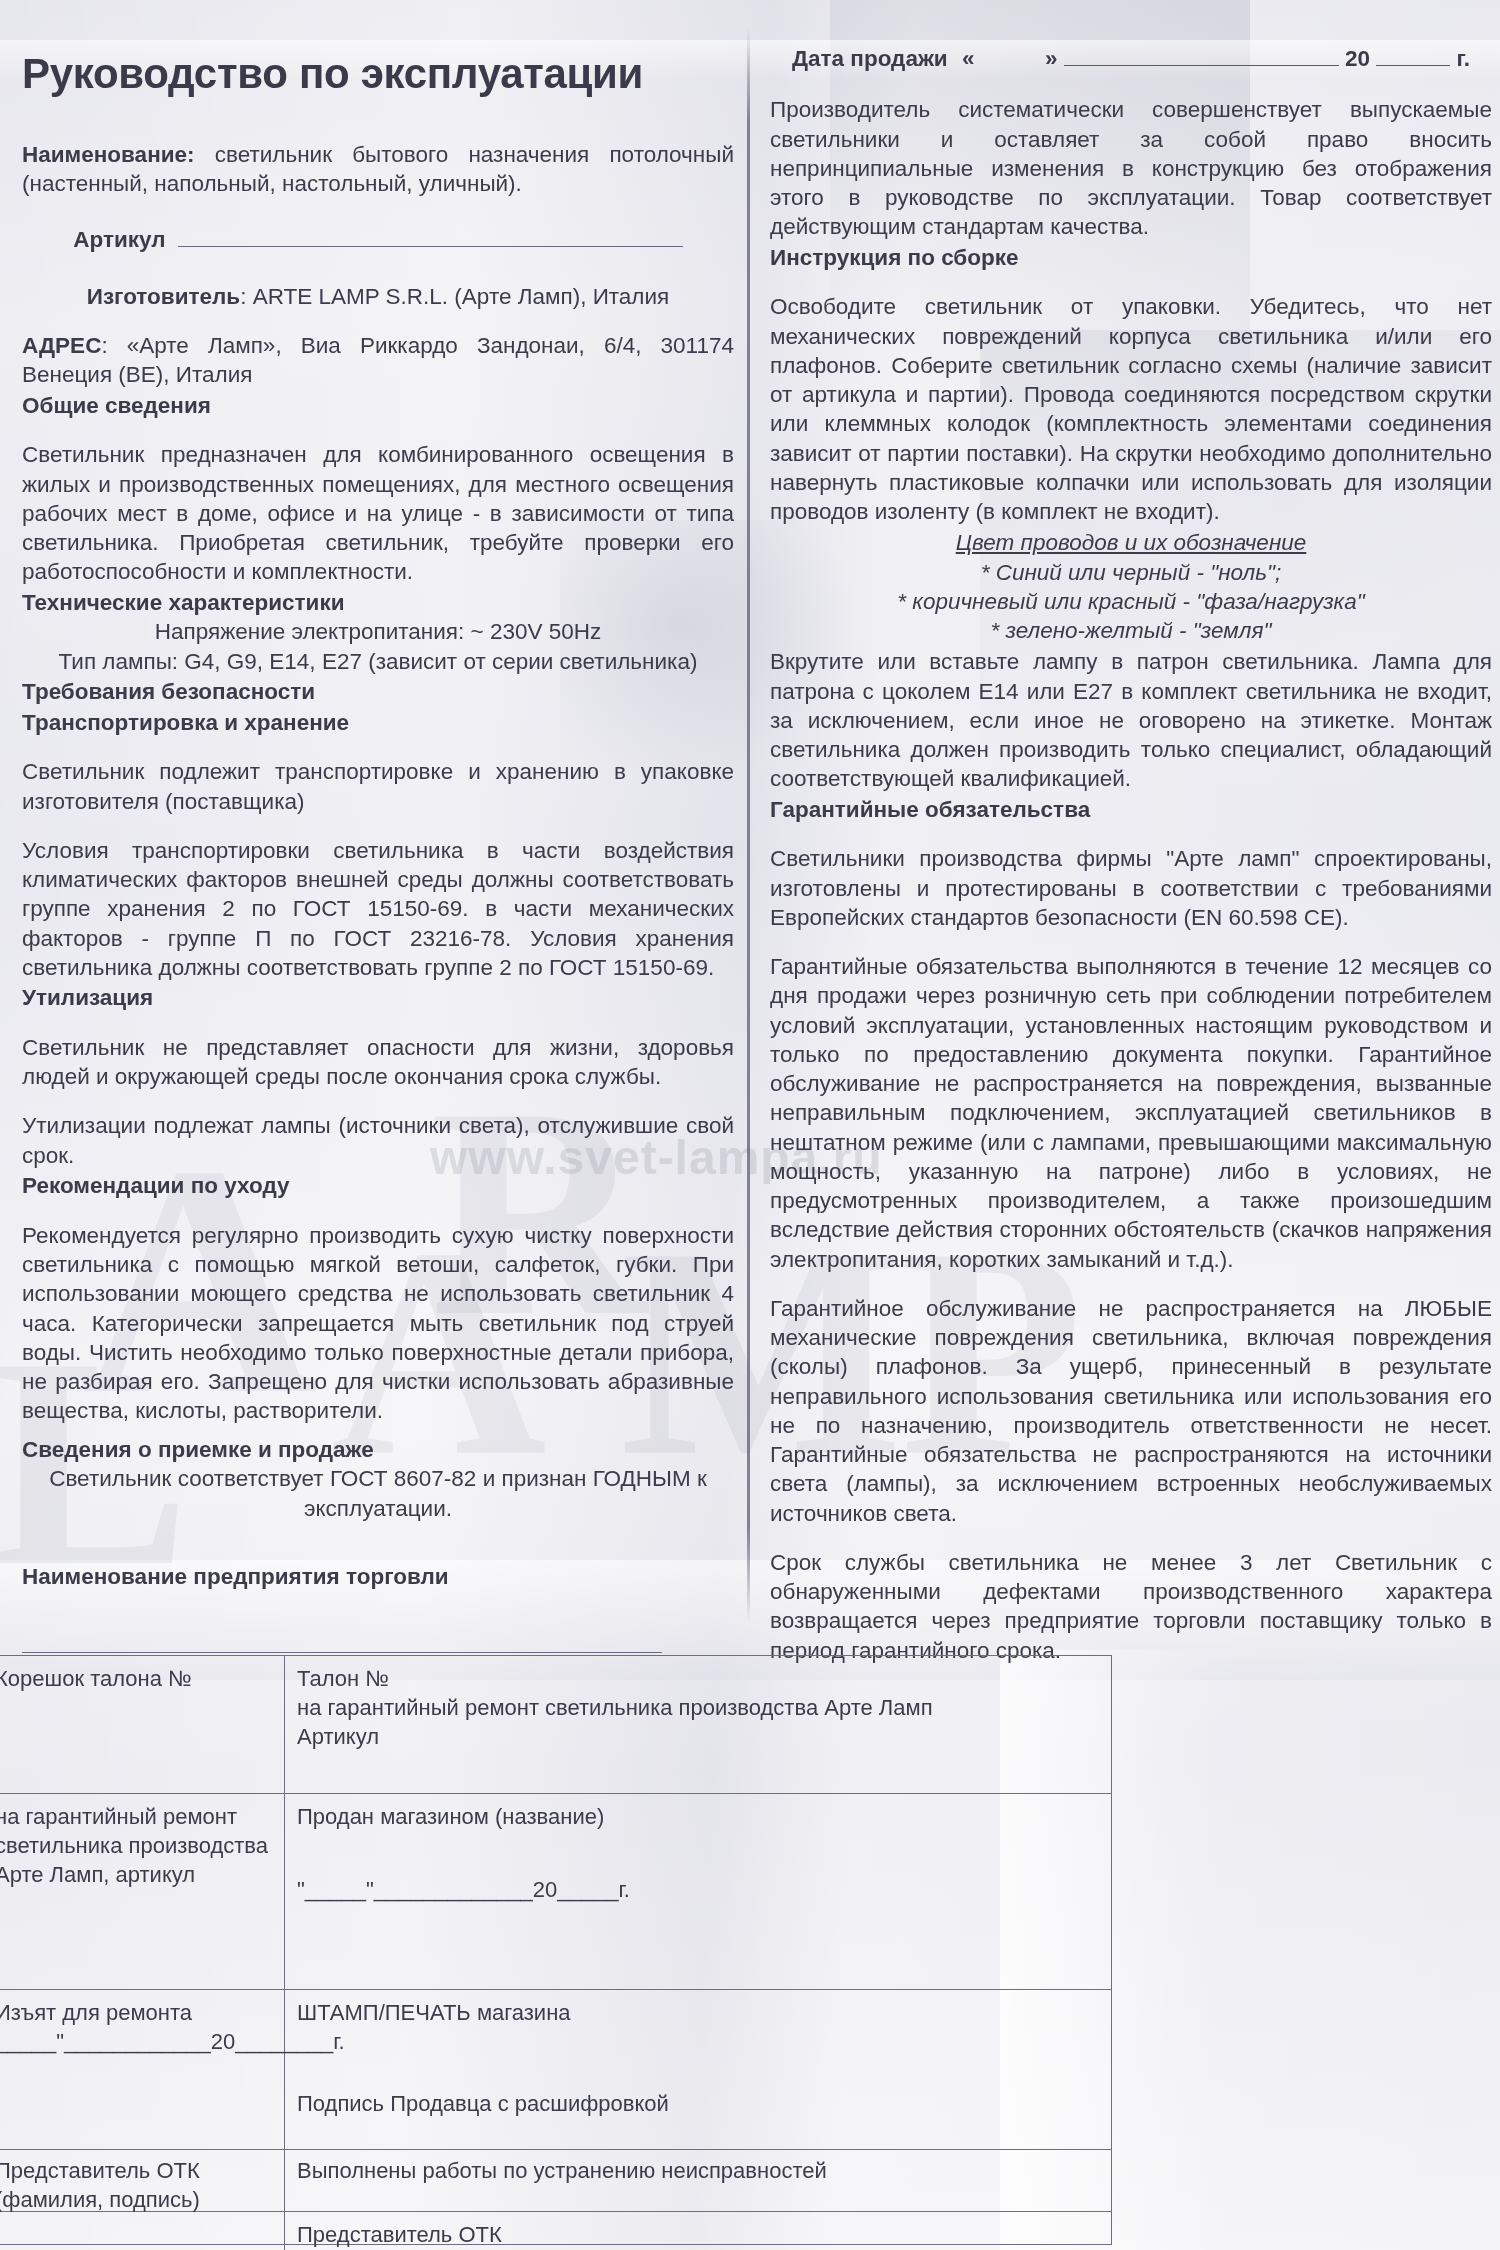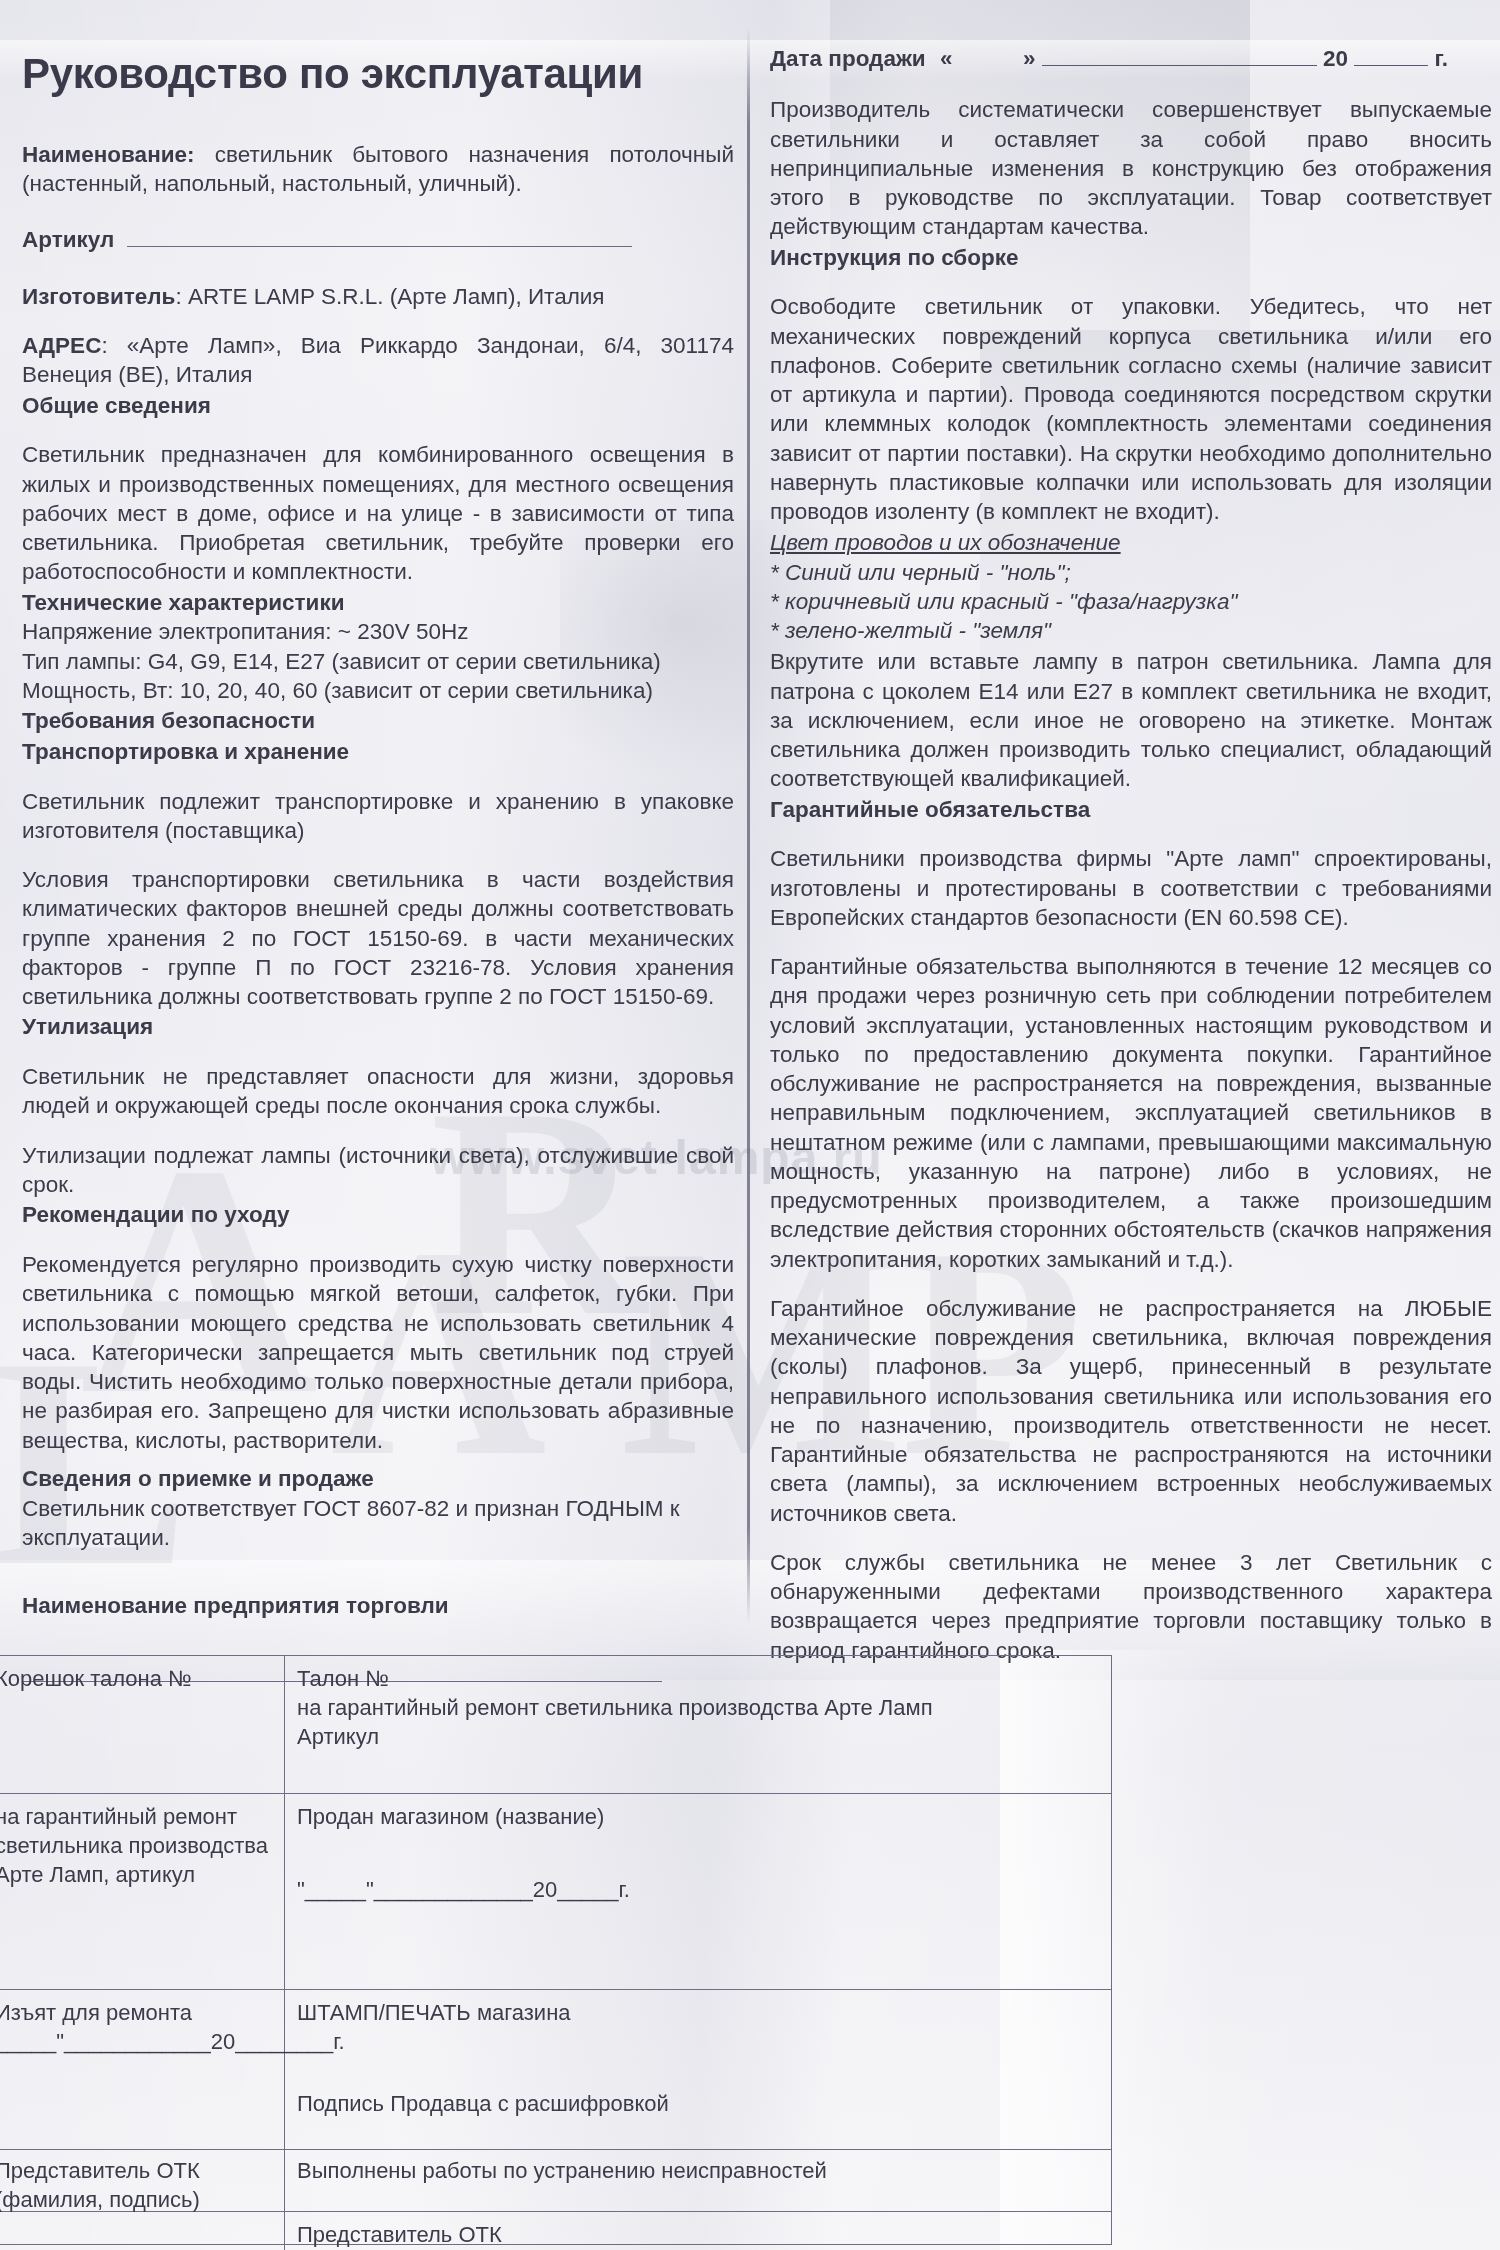--- a/index.html
+++ b/index.html
@@ -63,21 +63,21 @@
   #colL{left:10px;width:728px;}
   #colR{left:762px;width:738px;}
 
   h1#doc-title{
     margin:0;padding:0;
     font-size:42px;font-weight:700;letter-spacing:-.3px;
     color:#3a3a4b;
     position:absolute;left:12px;top:50px;
   }
 
-  .blk{font-size:22.5px;line-height:1.30;}
+  .blk{font-size:22.5px;line-height:1.30;text-align:center;}
   .just{text-align:justify;margin-top:20px;}
   .b{font-weight:700;}
   .i{font-style:italic;}
   .u{text-decoration:underline;}
   p{margin:0;}
   .h{font-weight:700;font-size:22.5px;line-height:1.28;}
 
   .rule{border-bottom:1.6px solid #6a6a80;display:inline-block;}
 
   
@@ -143,21 +143,20 @@
     <p class="blk just">
       <span class="b">АДРЕС</span><span>: «Арте Ламп», Виа Риккардо Зандонаи, 6/4, 301174 Венеция (ВЕ), Италия</span>
     </p>
 
     <p class="h" style="margin-top:2px;">Общие сведения</p>
     <p class="blk just">Светильник предназначен для комбинированного освещения в жилых и производственных помещениях, для местного освещения рабочих мест в доме, офисе и на улице - в зависимости от типа светильника. Приобретая светильник, требуйте проверки его работоспособности и комплектности.</p>
 
     <p class="h" style="margin-top:2px;">Технические характеристики</p>
     <p class="blk">Напряжение электропитания: ~ 230V 50Hz</p>
     <p class="blk">Тип лампы: G4, G9, E14, E27 (зависит от серии светильника)</p>
-    <p class="blk">Мощность, Вт: 10, 20, 40, 60 (зависит от серии светильника)</p>
 
     <p class="h" style="margin-top:2px;">Требования безопасности</p>
 
     <p class="h" style="margin-top:2px;">Транспортировка и хранение</p>
     <p class="blk just">Светильник подлежит транспортировке и хранению в упаковке изготовителя (поставщика)</p>
     <p class="blk just">Условия транспортировки светильника в части воздействия климатических факторов внешней среды должны соответствовать группе хранения 2 по ГОСТ 15150-69. в части механических факторов - группе П по ГОСТ 23216-78. Условия хранения светильника должны соответствовать группе 2 по ГОСТ 15150-69.</p>
 
     <p class="h" style="margin-top:2px;">Утилизация</p>
     <p class="blk just">Светильник не представляет опасности для жизни, здоровья людей и окружающей среды после окончания срока службы.</p>
     <p class="blk just">Утилизации подлежат лампы (источники света), отслужившие свой срок.</p>

